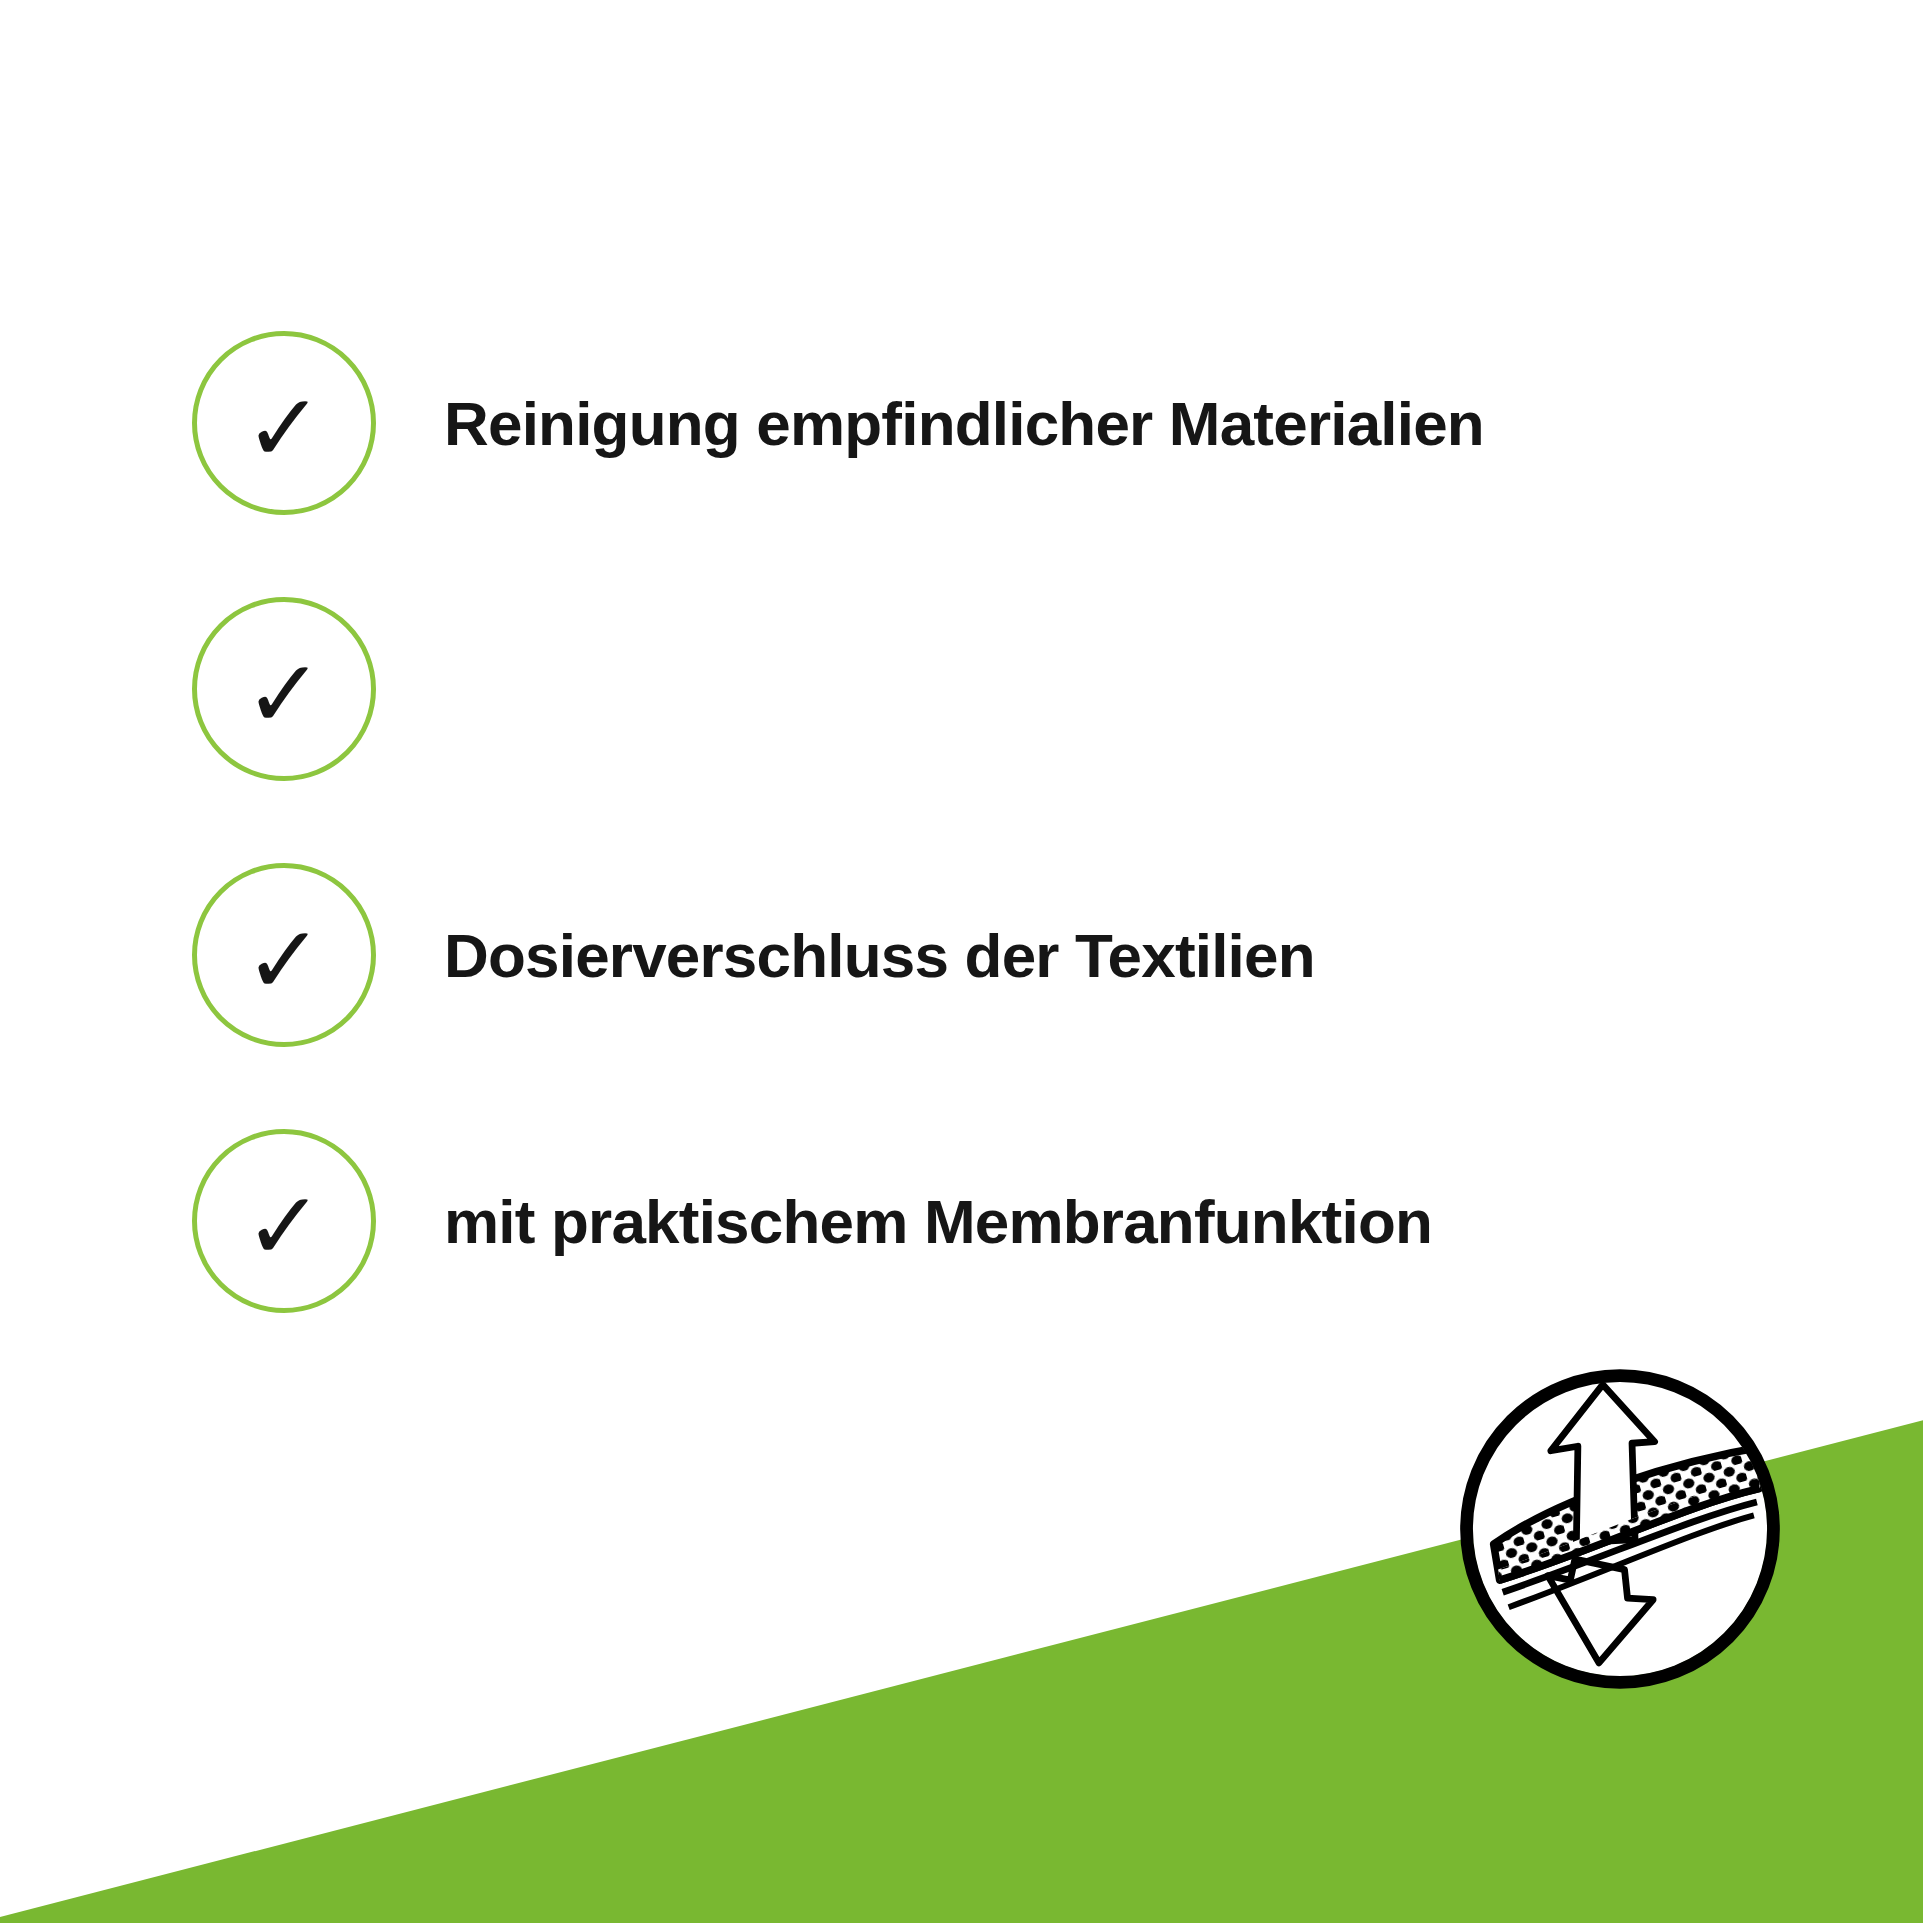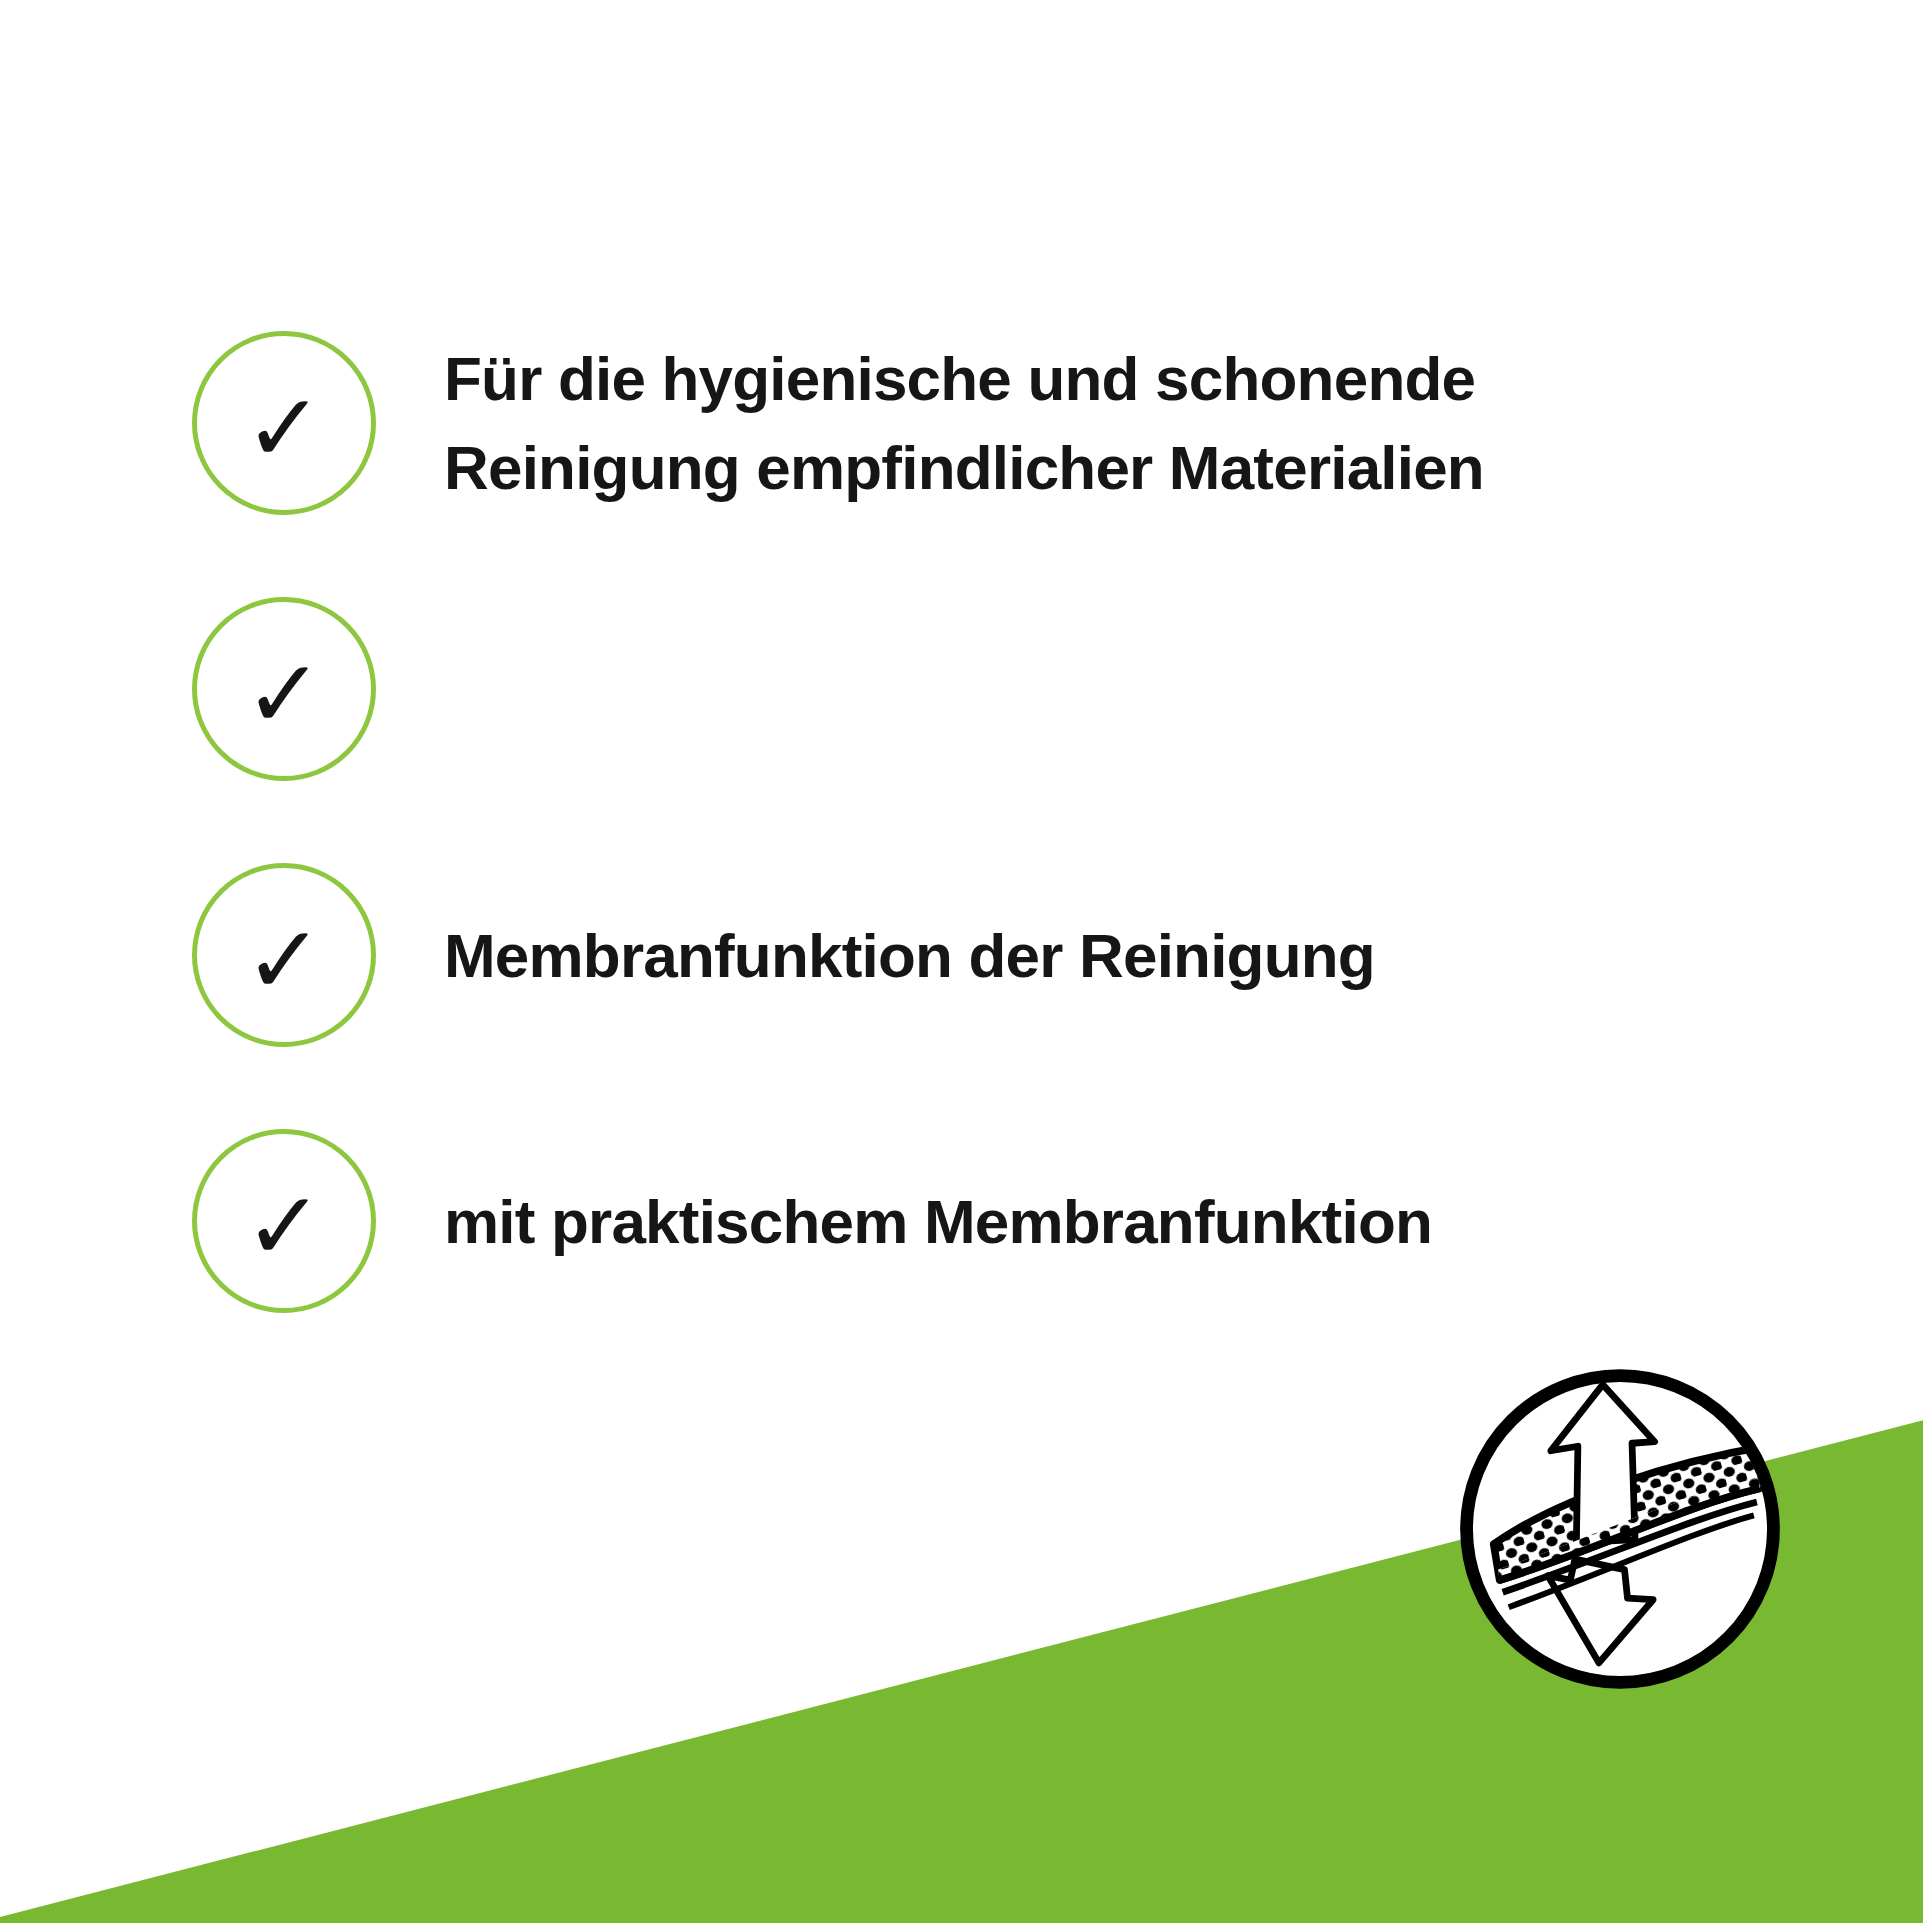--- a/index.html
+++ b/index.html
@@ -55,37 +55,36 @@
 
 <div class="canvas">
 
   <div class="band"></div>
 
   <div class="bullet row1">
     <div class="check-circle">
       <span class="check">✓</span>
     </div>
     <div class="bullet-text">
-      <div>Für die hygienische und schonende</div>
       <div>Reinigung empfindlicher Materialien</div>
     </div>
   </div>
 
   <div class="bullet row2">
     <div class="check-circle">
       <span class="check">✓</span>
     </div>
   </div>
 
   <div class="bullet row3">
     <div class="check-circle">
       <span class="check">✓</span>
     </div>
     <div class="bullet-text">
-      <div>Membranfunktion der Reinigung</div>
+      <div>Dosierverschluss der Textilien</div>
     </div>
   </div>
 
   <div class="bullet row4">
     <div class="check-circle">
       <span class="check">✓</span>
     </div>
     <div class="bullet-text">
       <div>mit praktischem Membranfunktion</div>
     </div>

